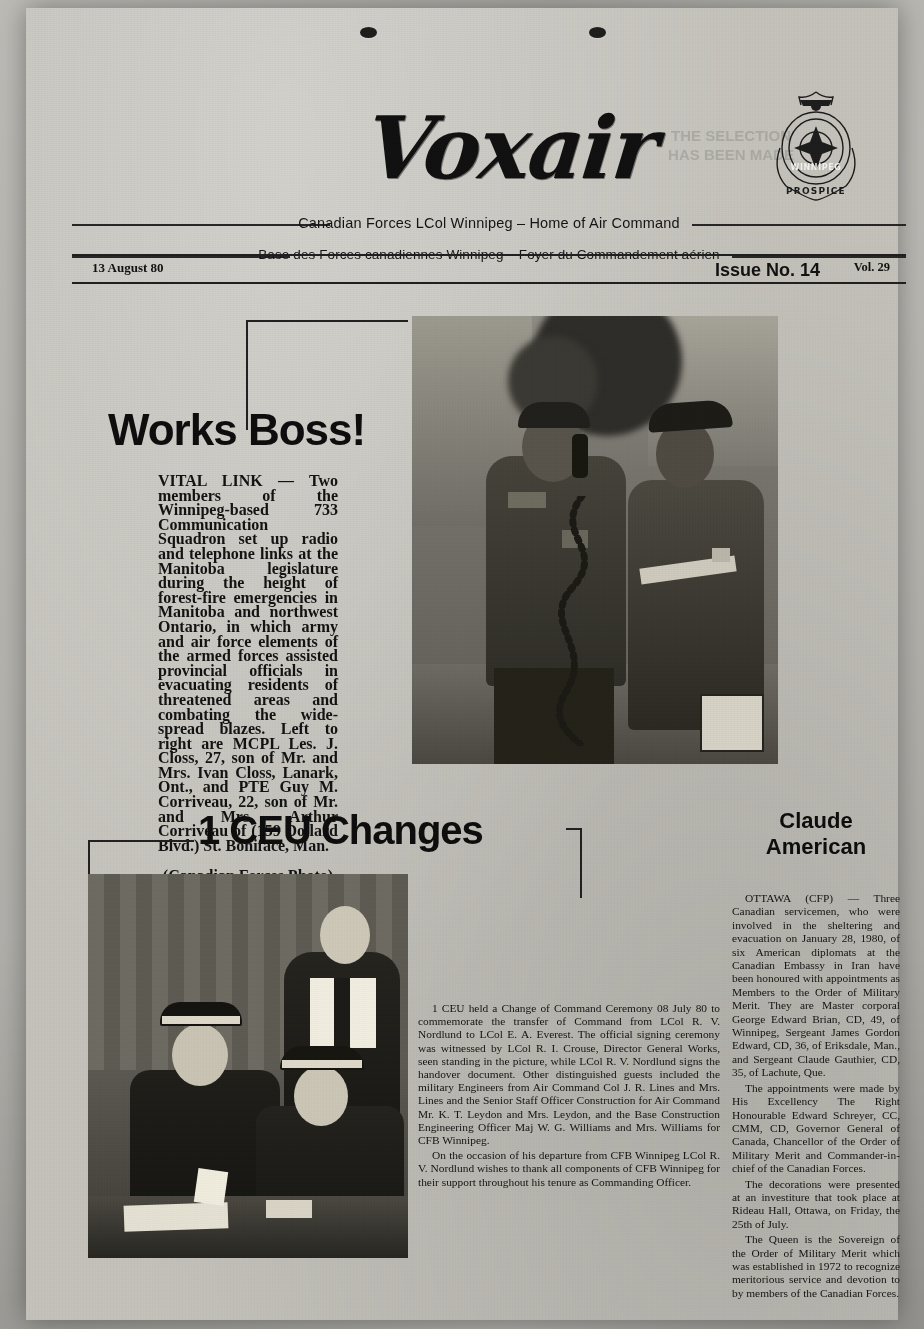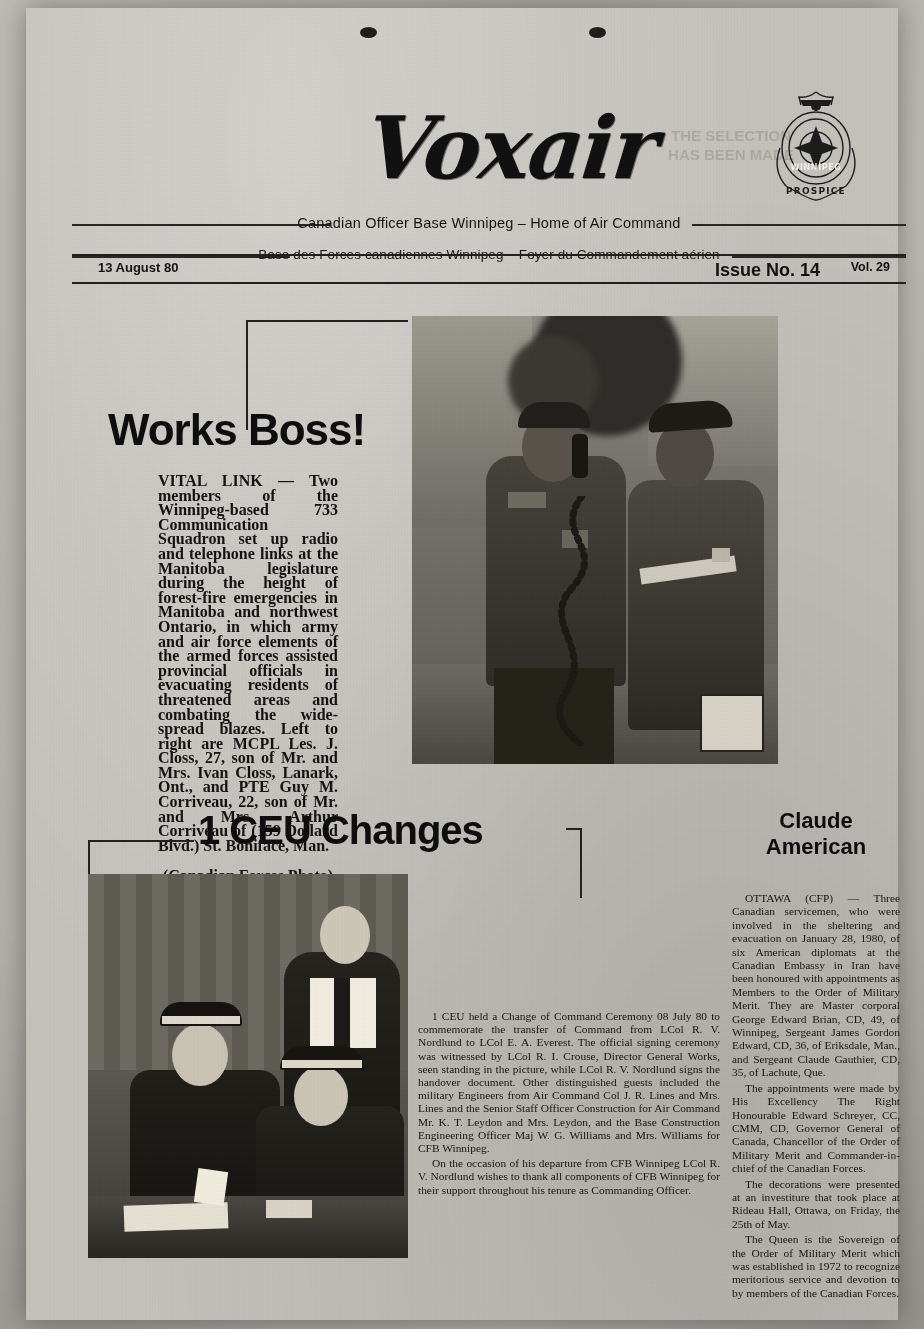--- a/index.html
+++ b/index.html
@@ -118,41 +118,41 @@
     position: absolute;
     left: 46px;
     top: 246px;
     width: 834px;
     height: 26px;
     border-top: 2px solid #1f1f1f;
     border-bottom: 2px solid #1f1f1f;
   }
   .dateline .date {
     position: absolute;
-    left: 26px;
+    left: 20px;
     top: 4px;
-    font-family: Liberation Sans, sans-serif;
+    font-family: Liberation Serif, serif;
     font-weight: 700;
     font-size: 13px;
     color: #111;
   }
   .dateline .issue {
     position: absolute;
     right: 86px;
     top: 4px;
     font-family: "Liberation Sans", sans-serif;
     font-weight: 700;
     font-size: 18px;
     color: #111;
   }
   .dateline .vol {
     position: absolute;
     right: 16px;
     top: 4px;
-    font-family: Liberation Sans, sans-serif;
+    font-family: Liberation Serif, serif;
     font-weight: 700;
     font-size: 12.5px;
     color: #111;
   }
 
   
   .headline-hello {
     position: absolute;
     left: 82px;
     top: 398px;
@@ -248,21 +248,21 @@
     position: absolute;
     left: 392px;
     top: 990px;
     width: 302px;
     font-family: "Liberation Serif", serif;
     font-size: 11.4px;
     line-height: 13.2px;
     color: #131313;
     text-align: justify;
   }
-  .ceu-body p { margin: 12px 0 0 0; text-indent: 14px; }
+  .ceu-body p { margin: 4px 0 0 0; text-indent: 14px; }
   .ceu-body p + p { margin-top: 2px; }
 
   
   .three-head {
     position: absolute;
     left: 702px;
     top: 800px;
     width: 176px;
     text-align: center;
     font-family: "Liberation Sans", sans-serif;
@@ -336,21 +336,21 @@
             <circle cx="56" cy="22" r="5"></circle>
             <path d="M40 16 h32 l-3 6 h-26z"></path>
           </g>
           <text x="56" y="86" font-family="DejaVu Sans, sans-serif" font-size="8" fill="#f0f0ec" text-anchor="middle" letter-spacing="0.6">WINNIPEG</text>
           <text x="56" y="110" font-family="DejaVu Sans, sans-serif" font-size="9" fill="#1c1c1c" text-anchor="middle" letter-spacing="1.2">PROSPICE</text>
         </svg>
       </div>
 
       <div class="rule r-left"></div>
       <div class="rule r-right"></div>
-      <div class="sub1">Canadian Officer Base Winnipeg – Home of Air Command</div>
+      <div class="sub1">Canadian Forces LCol Winnipeg – Home of Air Command</div>
 
       <div class="rule r-left2"></div>
       <div class="rule r-right2"></div>
       <div class="sub2">Base des Forces canadiennes Winnipeg – Foyer du Commandement aérien</div>
     </div>
 
     <div class="dateline">
       <div class="date">13 August 80</div>
       <div class="issue">Issue No. 14</div>
       <div class="vol">Vol. 29</div>
@@ -434,19 +434,19 @@
       <p>On the occasion of his departure from CFB Winnipeg LCol R. V. Nordlund wishes to thank all components of CFB Winnipeg for their support throughout his tenure as Commanding Officer.</p>
     </div>
 
     <div class="three-head">
       <div>Claude</div>
       <div>American</div>
     </div>
     <div class="three-body">
       <p>OTTAWA (CFP) — Three Canadian servicemen, who were involved in the sheltering and evacuation on January 28, 1980, of six American diplomats at the Canadian Embassy in Iran have been honoured with appointments as Members to the Order of Military Merit. They are Master corporal George Edward Brian, CD, 49, of Winnipeg, Sergeant James Gordon Edward, CD, 36, of Eriksdale, Man., and Sergeant Claude Gauthier, CD, 35, of Lachute, Que.</p>
       <p>The appointments were made by His Excellency The Right Honourable Edward Schreyer, CC, CMM, CD, Governor General of Canada, Chancellor of the Order of Military Merit and Commander-in-chief of the Canadian Forces.</p>
-      <p>The decorations were presented at an investiture that took place at Rideau Hall, Ottawa, on Friday, the 25th of May.</p>
+      <p>The decorations were presented at an investiture that took place at Rideau Hall, Ottawa, on Friday, the 25th of July.</p>
       <p>The Queen is the Sovereign of the Order of Military Merit which was established in 1972 to recognize meritorious service and devotion to by members of the Canadian Forces.</p>
     </div>
 
     <div class="grain"></div>
   </div>
 </div>
 
 </body></html>

